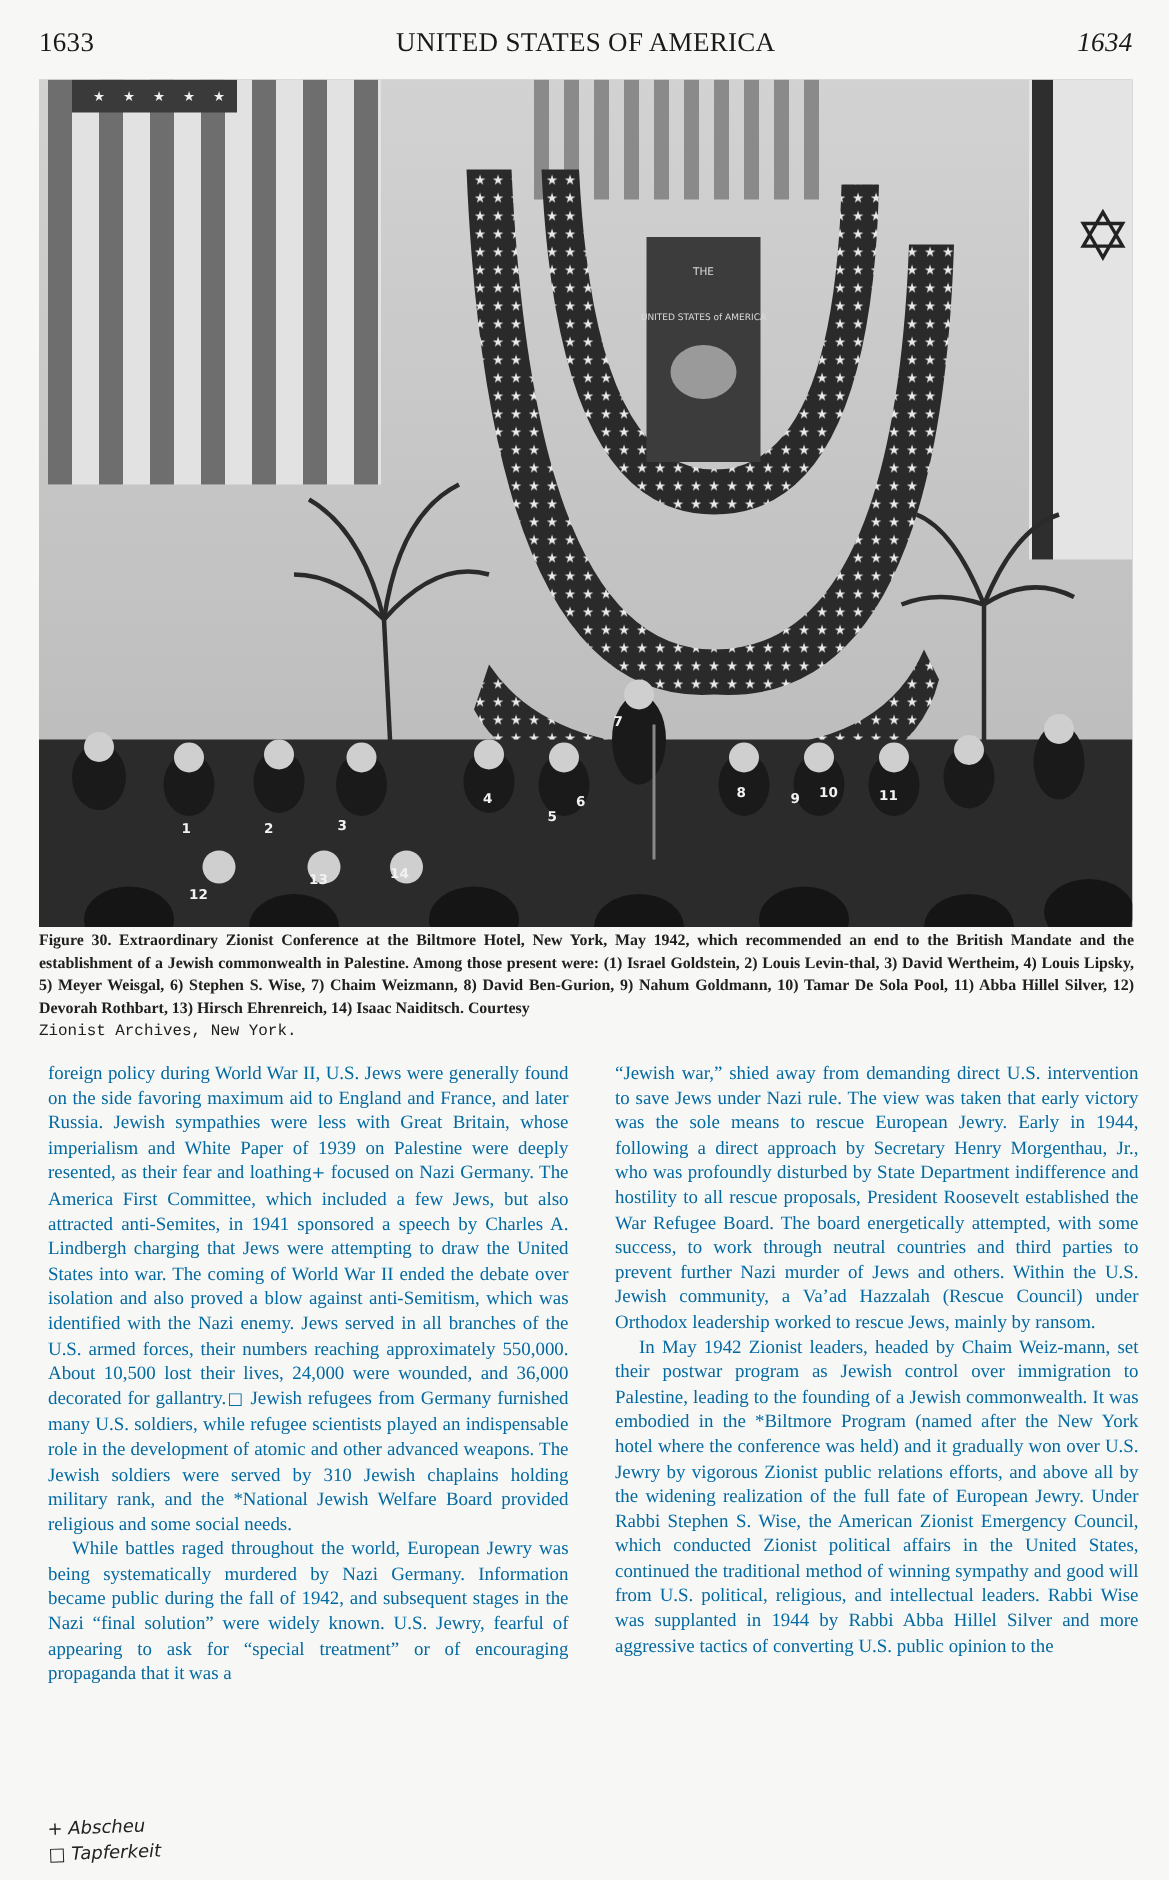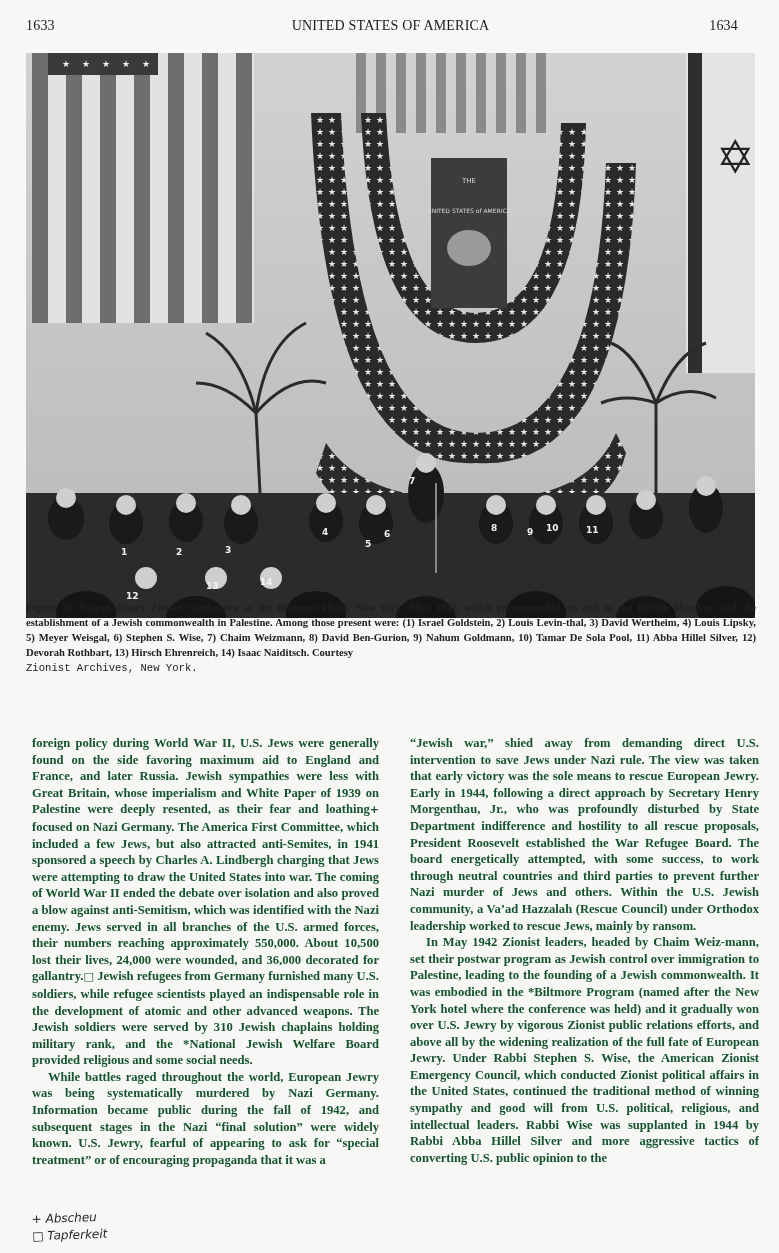--- a/index.html
+++ b/index.html
@@ -5,46 +5,45 @@
   html, body { margin: 0; padding: 0; }
   body {
     width: 779px; height: 1253px; overflow: hidden;
     background: #f7f7f5;
     font-family: "Liberation Serif", "DejaVu Serif", serif;
     color: #1a1a1a;
     position: relative;
   }
   .page-header {
     position: absolute; top: 18px; left: 26px; right: 24px; height: 20px;
-    font-size: 14px; letter-spacing: 0.2px;
+    font-size: 18px; letter-spacing: 0.2px;
   }
   .page-header .pn-left { position: absolute; left: 0; top: 0; }
-  .page-header .pn-right { position: absolute; right: 17px; top: 0; }
+  .page-header .pn-right { position: absolute; right: 0; top: 0; font-style: italic; }
   .page-header .running-title { position: absolute; left: 0; right: 0; text-align: center; top: 0; }
 
   
   .photo {
     position: absolute; left: 26px; top: 53px; width: 729px; height: 565px;
     background: #bdbdbd; overflow: hidden;
   }
   .photo svg { display: block; }
 
   .caption {
-    position: absolute; left: 26px; top: 600px; width: 730px;
+    position: absolute; left: 26px; top: 620px; width: 730px;
     font-size: 10.6px; line-height: 15px; text-align: justify;
     font-weight: bold; color: #202020;
   }
   .caption .caption-tail { font-weight: normal; font-family: Liberation Mono, monospace; }
 
   .col {
-    position: absolute; top: 735px; width: 347px;
+    position: absolute; top: 707px; width: 347px;
     font-size: 12.6px; line-height: 16.6px; text-align: justify;
-    color: #14532d;
+    color: #0369a1;
     hyphens: manual;
-    font-weight: bold;
   }
   .col-left { left: 32px; }
   .col-right { left: 410px; width: 349px; }
   .col p { margin: 0; }
   .col p.indent { text-indent: 16px; }
 
   .handwritten {
     position: absolute; left: 32px; top: 1210px;
     font-family: "DejaVu Sans", sans-serif; font-size: 12px;
     line-height: 17px; color: #222; font-style: italic;

